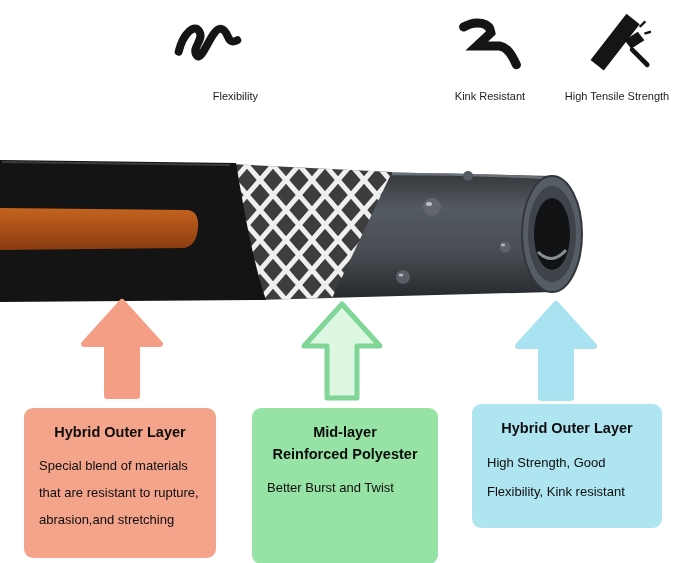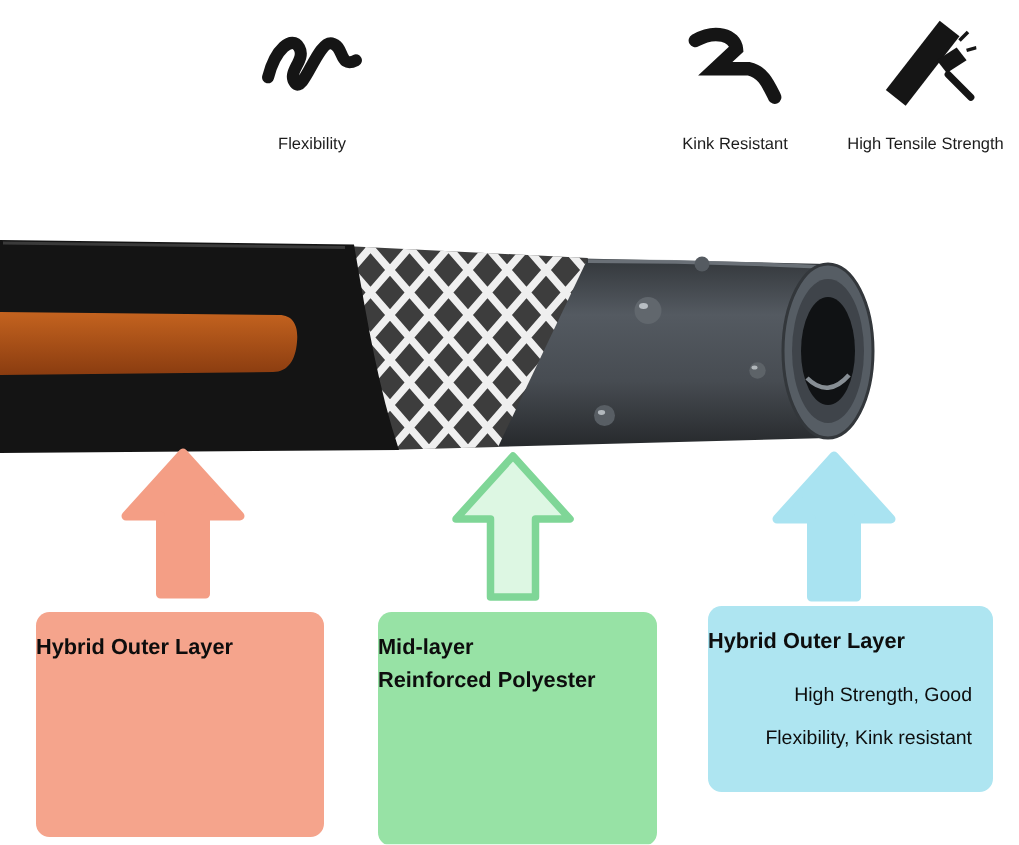--- a/index.html
+++ b/index.html
@@ -6,41 +6,41 @@
   .stage{
     position:relative;width:679px;height:563px;background:#ffffff;overflow:hidden;
     font-family:"Liberation Sans", sans-serif;color:#111;
   }
   
   .feature{position:absolute;top:6px;text-align:center;}
   .feature .icon-box{height:76px;display:flex;align-items:center;justify-content:center;}
   .feature .icon-box svg{width:68px;height:68px;}
   .feature .label{font-size:11px;color:#1c1c1c;margin-top:8px;line-height:13px;white-space:nowrap;}
   .f1{left:10px;width:140px;}
-  .f2{left:158px;width:100px;}
+  .f2{left:158px;width:100px;text-align:right;}
   .f3{left:258px;width:174px;}
   .f4{left:434px;width:112px;}
   .f5{left:556px;width:122px;}
   
   .hose-svg{position:absolute;left:0;top:150px;}
   
   .arrow-svg{position:absolute;width:96px;height:102px;}
   .arrow-1{left:74px;top:298px;}
   .arrow-2{left:294px;top:300px;}
   .arrow-3{left:508px;top:300px;}
   
   .callout{position:absolute;border-radius:9px;color:#0d0d0d;}
   .callout-1{left:24px;top:408px;width:192px;height:150px;background:#f5a48c;}
   .callout-2{left:252px;top:408px;width:186px;height:156px;background:#97e2a5;}
   .callout-3{left:472px;top:404px;width:190px;height:124px;background:#aee5f1;}
-  .callout-title{font-size:14.5px;font-weight:bold;margin-top:13px;line-height:22px;}
+  .callout-title{font-size:14.5px;font-weight:bold;text-align:center;margin-top:13px;line-height:22px;}
   .callout-body{padding:9px 14px 0 15px;font-size:13px;}
   .callout-1 .callout-body .line{line-height:27px;}
   .callout-2 .callout-body .line{line-height:28px;}
-  .callout-3 .callout-body .line{line-height:29px;text-align:right;}
+  .callout-3 .callout-body .line{line-height:29px;}
 </style>
 </head>
 <body>
 
 <div class="stage">
 
 
   <div class="feature f2">
     <div class="icon-box">
       <svg viewBox="0 0 72 72">
@@ -127,28 +127,34 @@
   </svg>
   <svg class="arrow-svg arrow-2" viewBox="0 0 96 102">
     <path d="M48,4 L86,46 L63,46 L63,98 L33,98 L33,46 L10,46 Z" fill="#ddf7e3" stroke="#7fd697" stroke-width="5" stroke-linejoin="round"></path>
   </svg>
   <svg class="arrow-svg arrow-3" viewBox="0 0 96 102">
     <path d="M48,4 L86,46 L63,46 L63,98 L33,98 L33,46 L10,46 Z" fill="#a9e3f1" stroke="#a9e3f1" stroke-width="6" stroke-linejoin="round"></path>
   </svg>
 
   <div class="callout callout-1">
     <div class="callout-title">Hybrid Outer Layer</div>
+    <div class="callout-body">
+      <div class="line">Special blend of materials</div>
+      <div class="line">that are resistant to rupture,</div>
+      <div class="line">abrasion,and stretching</div>
+    </div>
   </div>
 
   <div class="callout callout-2">
     <div class="callout-title">
       <div>Mid-layer</div>
       <div>Reinforced Polyester</div>
     </div>
     <div class="callout-body">
+      <div class="line">Better Burst and Twist</div>
     </div>
   </div>
 
   <div class="callout callout-3">
     <div class="callout-title">Hybrid Outer Layer</div>
     <div class="callout-body">
       <div class="line">High Strength, Good</div>
       <div class="line">Flexibility, Kink resistant</div>
     </div>
   </div>

